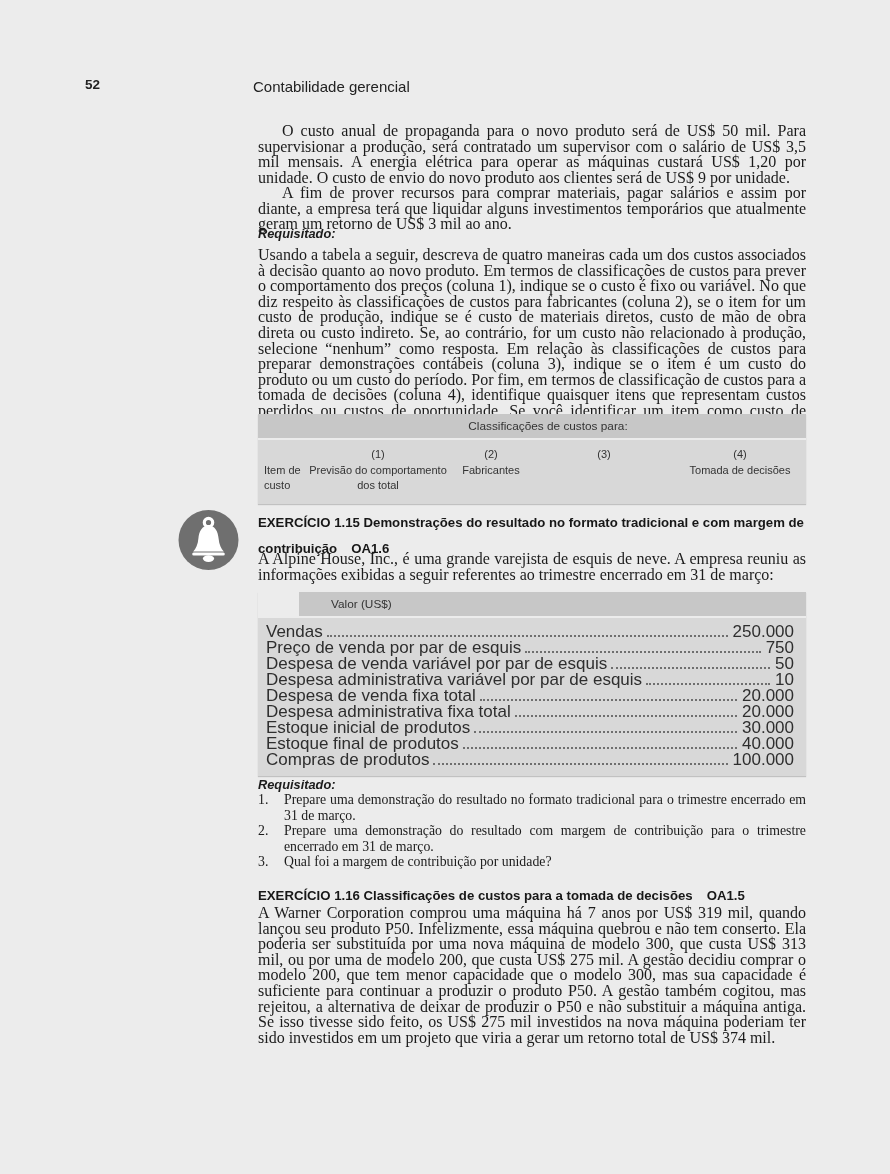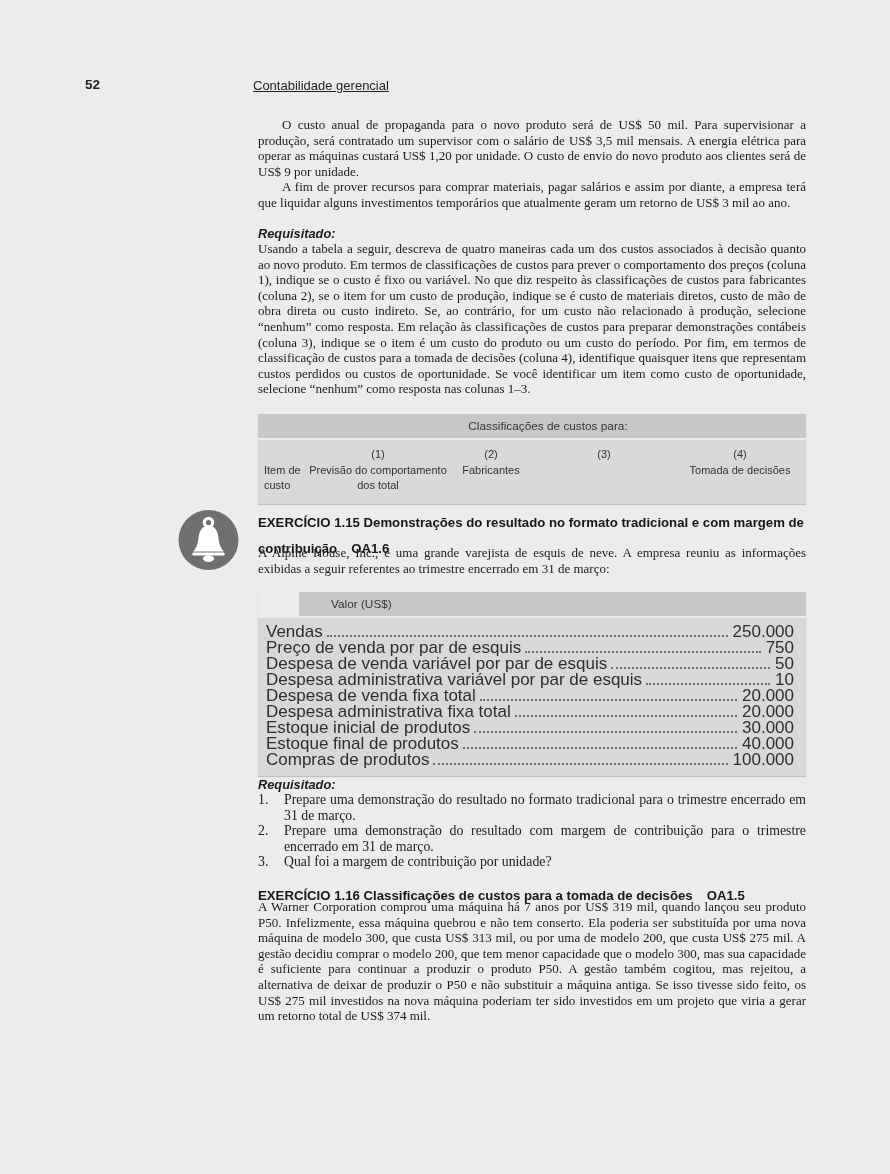--- a/index.html
+++ b/index.html
@@ -10,24 +10,24 @@
     font-family:"Liberation Serif", serif;
   }
   .col { position:absolute; left:258px; width:548px; }
 
   .page-num {
     position:absolute; left:85px; top:77px;
     font-family:"Liberation Sans", sans-serif; font-weight:bold; font-size:13.5px; color:#222;
   }
   .page-title {
     position:absolute; left:253px; top:78px;
-    font-family:"Liberation Sans", sans-serif; font-size:13px; color:#222;text-decoration:underline;
-  }
-
-  .para { font-size:13px; line-height:15.6px; text-align:justify; }
+    font-family:"Liberation Sans", sans-serif; font-size:15px; color:#222;
+  }
+
+  .para { font-size:16px; line-height:15.6px; text-align:justify;margin-top:6px; }
   .indent { text-indent:24px; }
 
   .req {
     font-family:"Liberation Sans", sans-serif; font-style:italic; font-weight:bold;
     font-size:12.8px; color:#1b1b1b;
   }
 
   .ex-head {
     font-family:"Liberation Sans", sans-serif; font-weight:bold;
     font-size:13.2px; line-height:26px; color:#171717;

